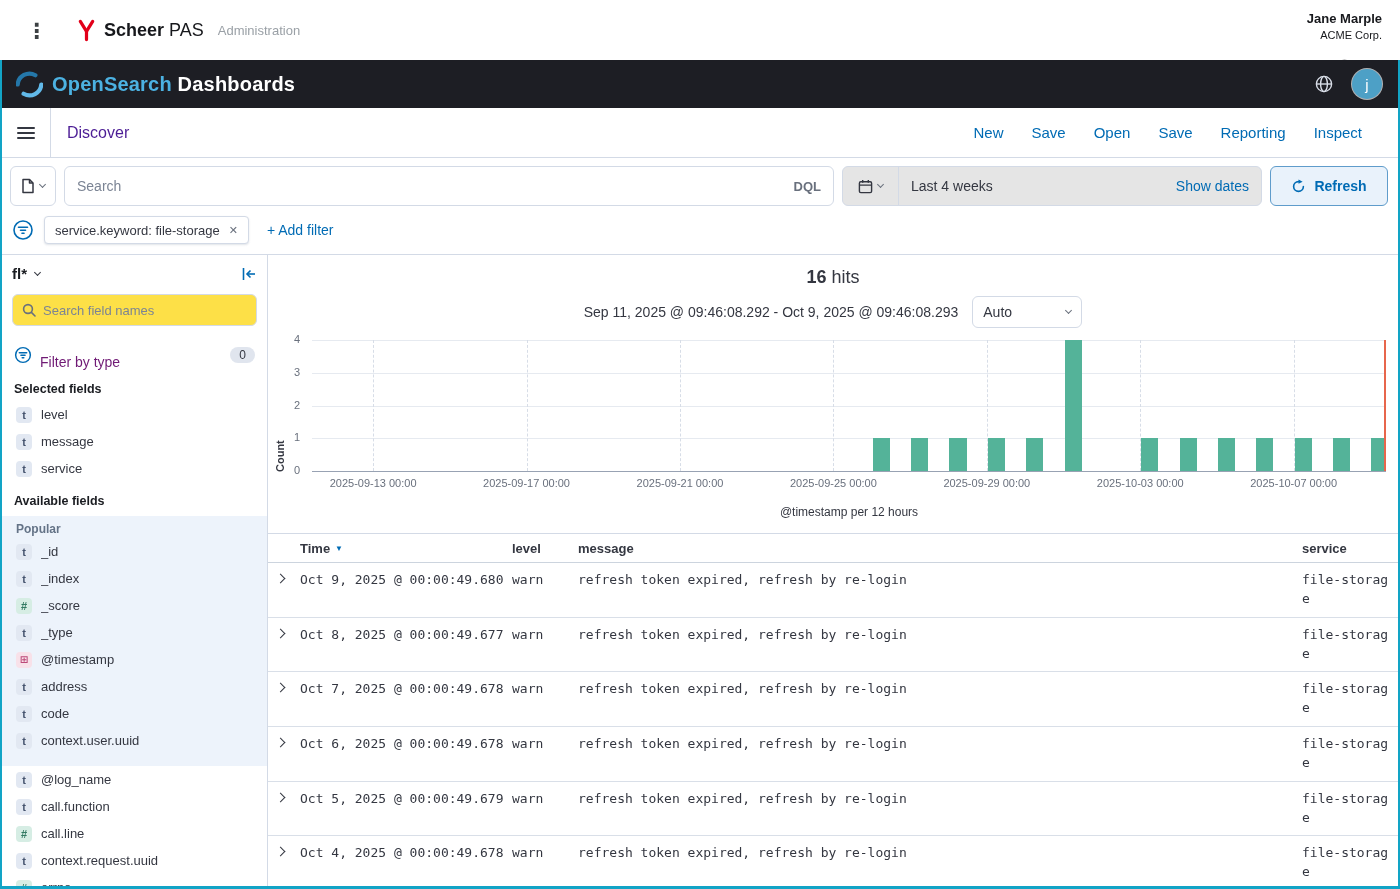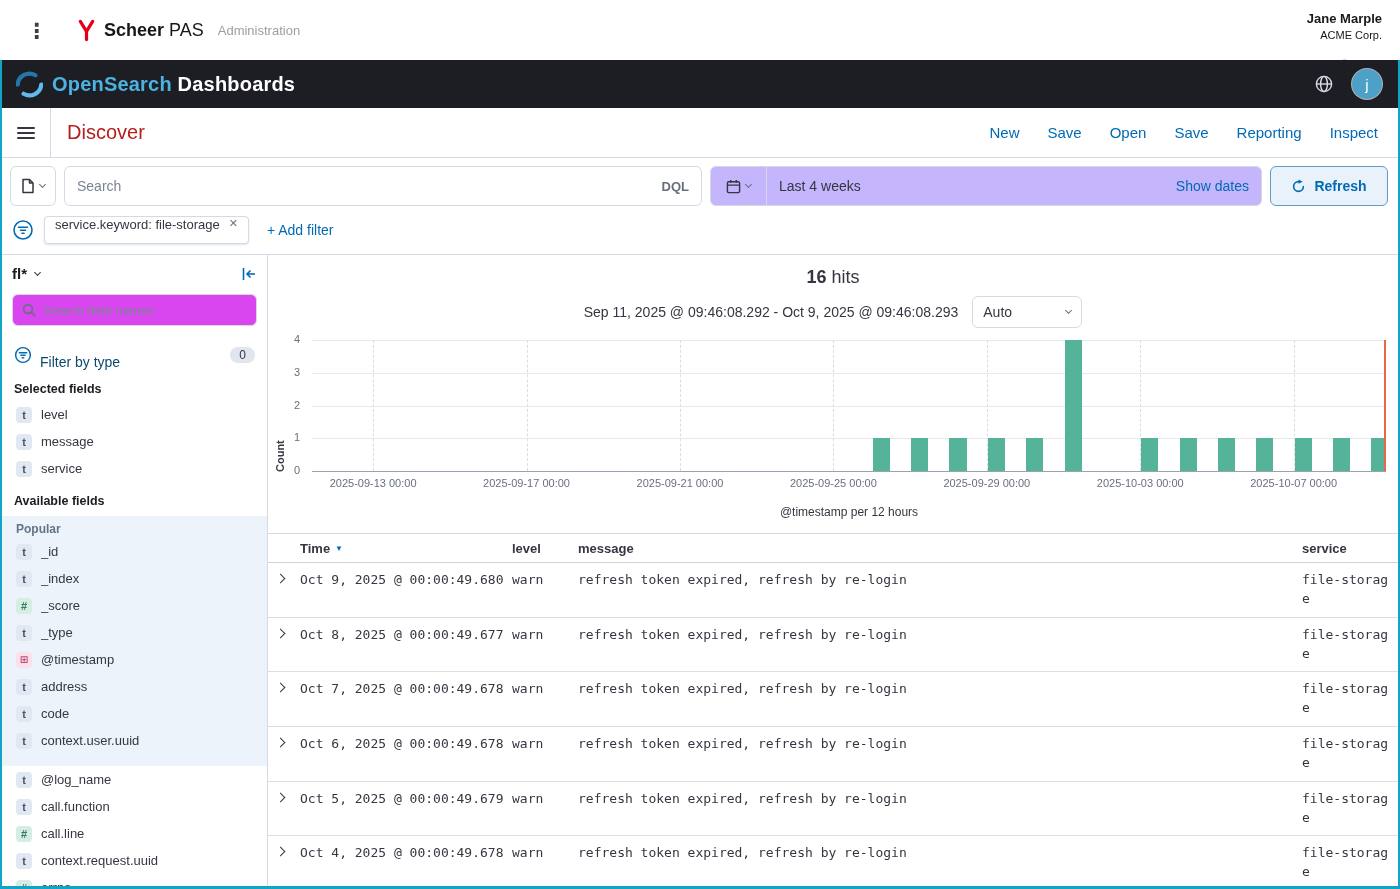--- a/index.html
+++ b/index.html
@@ -27,59 +27,59 @@
   .osd-wordmark { font-size:20px; font-weight:700; letter-spacing:.2px; }
   .osd-word-primary { color:#4CB2E2; }
   .osd-word-secondary { color:#fff; }
   .osd-right { margin-left:auto; display:flex; align-items:center; gap:18px; }
   .osd-avatar { width:30px; height:30px; border-radius:50%; background:#4DA0C6; color:#fff; font-size:15px;
     display:flex; align-items:center; justify-content:center; cursor:pointer; box-shadow:0 0 0 1px rgba(255,255,255,.65); }
 
   
   .nav-bar { height:50px; border-bottom:1px solid #D3DAE6; display:flex; align-items:center; flex:none; background:#fff; }
   .menu-btn { width:49px; height:100%; display:flex; align-items:center; justify-content:center; border-right:1px solid #D3DAE6; cursor:pointer; }
-  .nav-title { margin-left:16px; font-size:20px; color:#b91c1c; }
-  .nav-links { margin-left:auto; display:flex; gap:28px; padding-right:20px; }
+  .nav-title { margin-left:16px; font-size:16px; color:#4c1d95; }
+  .nav-links { margin-left:auto; display:flex; gap:28px; padding-right:36px; }
   .nav-link { color:#006BB4; font-size:15px; cursor:pointer; text-decoration:none; }
 
   
   .query-row { display:flex; align-items:center; gap:8px; padding:8px 10px 6px 8px; flex:none; background:#fff; }
   .saved-query-btn { width:46px; height:40px; border:1px solid #D3DAE6; border-radius:6px; background:#fff;
     display:flex; align-items:center; justify-content:center; gap:5px; cursor:pointer; }
   .search-box { flex:1; height:40px; border:1px solid #D3DAE6; border-radius:6px; display:flex; align-items:center; padding:0 12px; background:#fff; }
   .search-input { flex:1; border:none; outline:none; font-size:14px; color:#343741; font-family:inherit; background:transparent; }
   .search-input::placeholder { color:#7b8494; }
   .dql-label { font-size:13px; font-weight:600; color:#69707D; background:none; border:none; cursor:pointer; font-family:inherit; }
-  .date-picker { width:552px; height:40px; border:1px solid #D3DAE6; border-radius:6px; background:#c4b5fd; display:flex; overflow:hidden; flex:none; }
+  .date-picker { width:420px; height:40px; border:1px solid #D3DAE6; border-radius:6px; background:#e5e5e5; display:flex; overflow:hidden; flex:none; }
   .dp-quick { width:56px; display:flex; align-items:center; justify-content:center; gap:5px; border-right:1px solid #D3DAE6; cursor:pointer; }
   .dp-main { flex:1; display:flex; align-items:center; padding:0 12px; cursor:pointer; }
   .dp-value { font-size:14px; color:#343741; }
   .dp-showdates { margin-left:auto; font-size:14px; color:#006BB4; cursor:pointer; }
   .refresh-btn { width:118px; height:40px; border:1px solid #5F9CCB; border-radius:6px; background:#E9F2FB; color:#006BB4;
     font-size:14px; font-weight:600; display:flex; align-items:center; justify-content:center; gap:8px; cursor:pointer; flex:none; }
 
   
   .filter-row { display:flex; align-items:center; gap:10px; padding:4px 12px 10px 10px; border-bottom:1px solid #D3DAE6; flex:none; background:#fff; }
-  .filter-pill { display:flex; align-items:flex-start; gap:9px; height:28px; padding:0 10px; border:1px solid #D3DAE6; border-radius:4px;
+  .filter-pill { display:flex; align-items:center; gap:9px; height:28px; padding:0 10px; border:1px solid #D3DAE6; border-radius:4px;
     background:#fff; font-size:13px; color:#343741; box-shadow:0 1px 2px rgba(152,162,179,.3); cursor:pointer; }
   .pill-close { font-size:11px; color:#69707D; cursor:pointer; }
   .add-filter { font-size:14px; color:#006BB4; cursor:pointer; margin-left:8px; text-decoration:none; }
 
   
   .content { flex:1; min-height:0; display:flex; }
 
   .sidebar { width:266px; flex:none; border-right:1px solid #D3DAE6; padding:10px 10px 0; overflow:hidden; background:#fff; }
   .sb-top { display:flex; align-items:center; }
   .index-pattern { display:flex; align-items:center; gap:8px; font-size:15px; font-weight:700; color:#1a1c21; cursor:pointer; }
   .collapse-btn { margin-left:auto; cursor:pointer; display:flex; }
-  .sb-search { margin-top:12px; height:32px; border:1px solid #D3DAE6; border-radius:6px; display:flex; align-items:center; gap:7px; padding:0 9px; background:#d946ef; }
+  .sb-search { margin-top:12px; height:32px; border:1px solid #D3DAE6; border-radius:6px; display:flex; align-items:center; gap:7px; padding:0 9px; background:#fde047; }
   .sb-search input { flex:1; border:none; outline:none; font-size:13px; color:#343741; font-family:inherit; background:transparent; min-width:0; }
   .sb-search input::placeholder { color:#7b8494; }
   .sb-filtertype { display:flex; align-items:center; gap:8px; margin-top:13px; padding:0 2px; cursor:pointer; }
-  .sb-filtertype-label { font-size:14px; color:#0c4a6e;margin-top:15px; }
+  .sb-filtertype-label { font-size:14px; color:#701a75;margin-top:15px; }
   .count-badge { margin-left:auto; background:#E0E5EE; border-radius:10px; padding:1px 9px; font-size:12px; color:#343741; }
   .sb-heading { font-size:12.5px; font-weight:700; color:#1a1c21; margin:12px 2px 5px; }
   .field-row { display:flex; align-items:center; gap:9px; height:27px; padding:0 4px; cursor:pointer; border-radius:4px; }
   .ftoken { width:16px; height:16px; border-radius:4px; flex:none; display:flex; align-items:center; justify-content:center; font-size:11px; font-weight:700; }
   .ftoken-t { background:#E2E8F2; color:#45536D; }
   .ftoken-num { background:#D6EDE4; color:#337A63; }
   .ftoken-date { background:#F8E1E9; color:#BC4A79; font-size:10px; }
   .fname { font-size:13px; color:#343741; white-space:nowrap; overflow:hidden; }
   .popular-wrap { margin:8px -10px 0; padding:2px 10px 12px; background:#EDF3FB; }
   .popular-label { font-size:12px; font-weight:600; color:#647387; margin:4px 4px 2px; }

